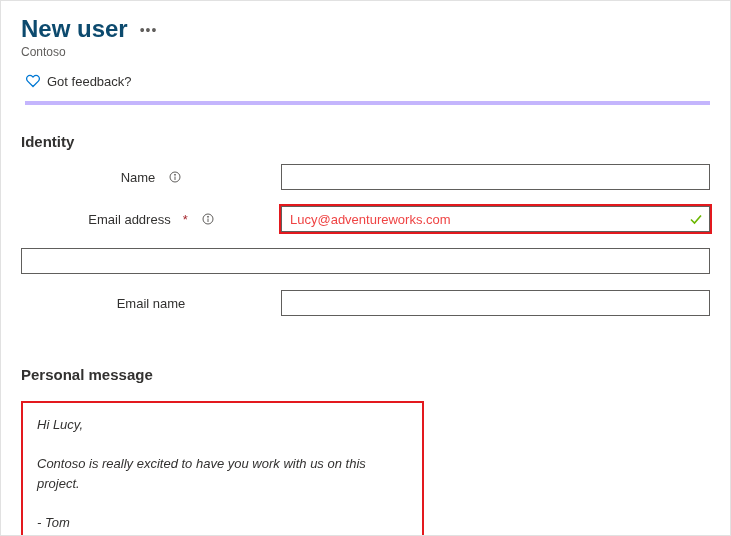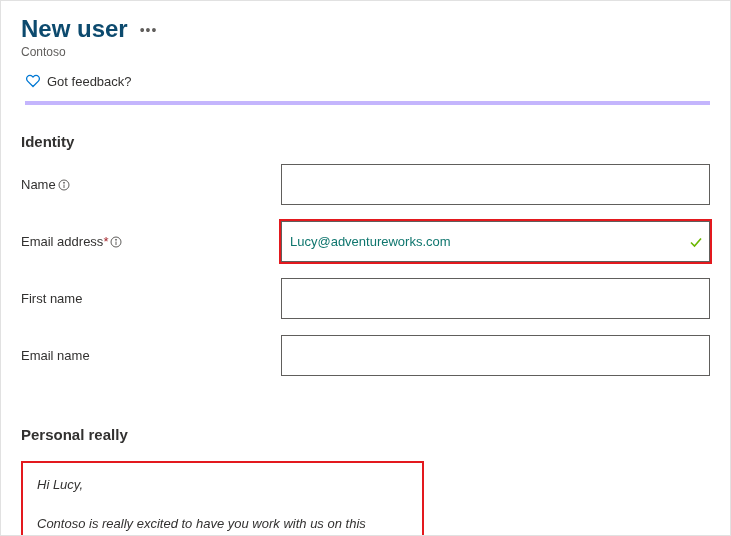--- a/index.html
+++ b/index.html
@@ -70,44 +70,45 @@
       display: flex;
       align-items: center;
       margin-bottom: 16px;
     }
     .field-label {
       width: 260px;
       font-size: 13px;
       color: #323130;
       display: flex;
       align-items: center;
-      gap: 0;
+      gap: 12px;
+      justify-content: center;
     }
     .required {
       color: #a4262c;
     }
     .info-icon {
       width: 12px;
       height: 12px;
       color: #605e5c;
       display: inline-flex;
       margin-left: 2px;
     }
     .input-wrap {
       flex: 1;
       position: relative;
     }
     .text-input {
       width: 100%;
-      height: 41px;
+      height: 26px;
       border: 1px solid #605e5c;
       padding: 2px 26px 2px 8px;
       font-size: 13px;
       font-family: inherit;
-      color: #0f766e;
+      color: #ef4444;
       outline: none;
     }
     .highlight-red {
       outline: 2px solid #e3191e;
       outline-offset: 0px;
     }
     .check-icon {
       position: absolute;
       right: 6px;
       top: 50%;
@@ -178,37 +179,34 @@
     <input type="text" class="text-input" value="Lucy@adventureworks.com" style="">
     <span class="check-icon">
       <svg viewBox="0 0 16 16" fill="none" stroke="currentColor" stroke-width="1.6">
           <polyline points="3,8.5 6.5,12 13,4.5"></polyline>
         </svg>
     </span>
   </div>
 </div>
 
 <div class="field-row">
-  <div class="field-label">
-    <span>First name</span>
-  </div>
   <div class="input-wrap">
     <input type="text" class="text-input" value="" style="">
   </div>
 </div>
 
 <div class="field-row">
   <div class="field-label">
     <span>Email name</span>
   </div>
   <div class="input-wrap">
     <input type="text" class="text-input" value="" style="">
   </div>
 </div>
 
-<h2 class="section-heading pm">Personal really</h2>
+<h2 class="section-heading pm">Personal message</h2>
 
 <div class="message-box">Hi Lucy,
 
 Contoso is really excited to have you work with us on this project.
 
 - Tom
 Contoso</div>
 
 </body></html>

